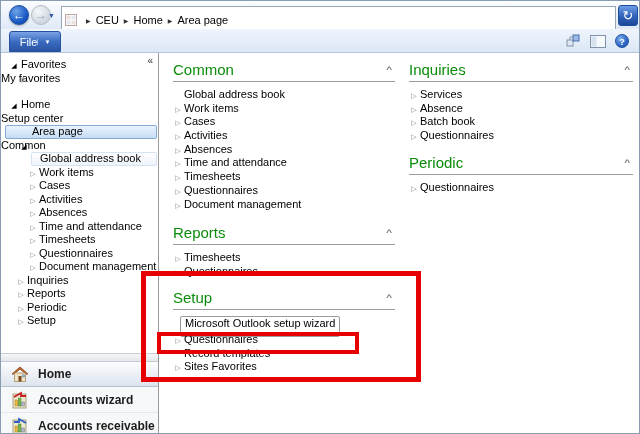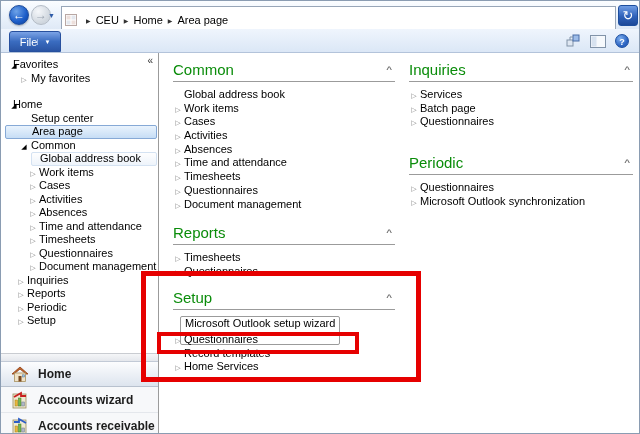--- a/index.html
+++ b/index.html
@@ -51,21 +51,21 @@
 
   
   .tree { position:absolute; left:0; top:5px; width:158px; }
   .trow { position:relative; height:13.5px; line-height:13.5px; font-size:11px;
     color:#000; white-space:nowrap; }
   .tspacer { height:13px; }
   .arr { position:absolute; top:0; width:10px; text-align:center; }
   .arr.exp::before { content:"◢"; font-size:7px; color:#000; }
   .arr.col::before { content:"▷"; font-size:7px; color:#808080; }
   .a8{left:8px}.a18{left:18px}.a27{left:27px}.a15{left:15px}
-  .p20{padding-left:12px}.p30{padding-left:30px}.p38{padding-left:38px}.p26{padding-left:26px}
+  .p20{padding-left:20px}.p30{}.p38{padding-left:38px}.p26{padding-left:26px}
   .trow.sel { background:linear-gradient(#e9f3fd,#c6ddf5); border:1px solid #86a9d6;
     border-radius:2px; margin:0 2px 0 4px; line-height:11.5px; }
   .trow.sel.p30{padding-left:26px}
   .trow.hl { background:linear-gradient(#fefefe,#eef4fb); border:1px solid #d4e2f2;
     border-radius:2px; margin-right:2px; margin-left:30px; line-height:11.5px; }
   .trow.hl.p38{padding-left:8px}
 
   
   .splitter { position:absolute; left:0; top:300px; width:157px; height:8px;
     border-top:1px solid #c9ccd1; background:linear-gradient(#f5f6f8,#e4e7ec); }
@@ -81,21 +81,21 @@
   .sec { position:absolute; }
   .sec-h { position:relative; font-size:15px; color:#0a8c0a;
     padding-bottom:3px; border-bottom:1px solid #9b9b9b; }
   .sec-ch { position:absolute; right:3px; top:3px; font-size:10px; color:#707070;
     font-weight:bold; transform:scaleY(.8); }
   .sec-items { margin-top:6px; }
   .mi { position:relative; height:13.7px; line-height:13.7px; font-size:11px;
     color:#000; padding-left:11px; white-space:nowrap; }
   .mi .arr { left:0; }
   .boxed { display:inline-block; border:1px solid #9b9b9b; border-radius:2px;
-    background:#fff; padding:0 4px; margin-left:-4px; line-height:13px; height:29px; }
+    background:#fff; padding:0 4px; margin-left:-4px; line-height:13px; height:21px; }
   .mi.tall { height:17px; line-height:15px; }
 
   .s-common   { left:13px;  top:8px;   width:222px; }
   .s-reports  { left:13px;  top:171px; width:222px; }
   .s-setup    { left:13px;  top:236px; width:222px; }
   .s-inquiries{ left:249px; top:8px;   width:224px; }
   .s-periodic { left:249px; top:101px; width:224px; }
 
   
   .anno { position:absolute; border-style:solid; border-color:#e60000;
@@ -318,48 +318,48 @@
         <div class="sec-items">
           <div class="mi tall">
             <span class="boxed">Microsoft Outlook setup wizard</span></div>
           <div class="mi">
             <span class="arr col"></span>
             <span>Questionnaires</span></div>
           <div class="mi">
             <span>Record templates</span></div>
           <div class="mi">
             <span class="arr col"></span>
-            <span>Home Services</span></div>
+            <span>Sites Favorites</span></div>
         </div>
       </div>
 
       <div class="sec s-inquiries">
         <div class="sec-h">Inquiries<span class="sec-ch">^</span></div>
         <div class="sec-items">
           <div class="mi">
             <span class="arr col"></span>
             <span>Services</span></div>
           <div class="mi">
             <span class="arr col"></span>
-            <span>Batch page</span></div>
+            <span>Absence</span></div>
+          <div class="mi">
+            <span class="arr col"></span>
+            <span>Batch book</span></div>
           <div class="mi">
             <span class="arr col"></span>
             <span>Questionnaires</span></div>
         </div>
       </div>
 
       <div class="sec s-periodic">
         <div class="sec-h">Periodic<span class="sec-ch">^</span></div>
         <div class="sec-items">
           <div class="mi">
             <span class="arr col"></span>
             <span>Questionnaires</span></div>
-          <div class="mi">
-            <span class="arr col"></span>
-            <span>Microsoft Outlook synchronization</span></div>
         </div>
       </div>
 
     </div>
   </div>
 
   <div class="anno anno-big"></div>
   <div class="anno anno-small"></div>
 
 </div>

